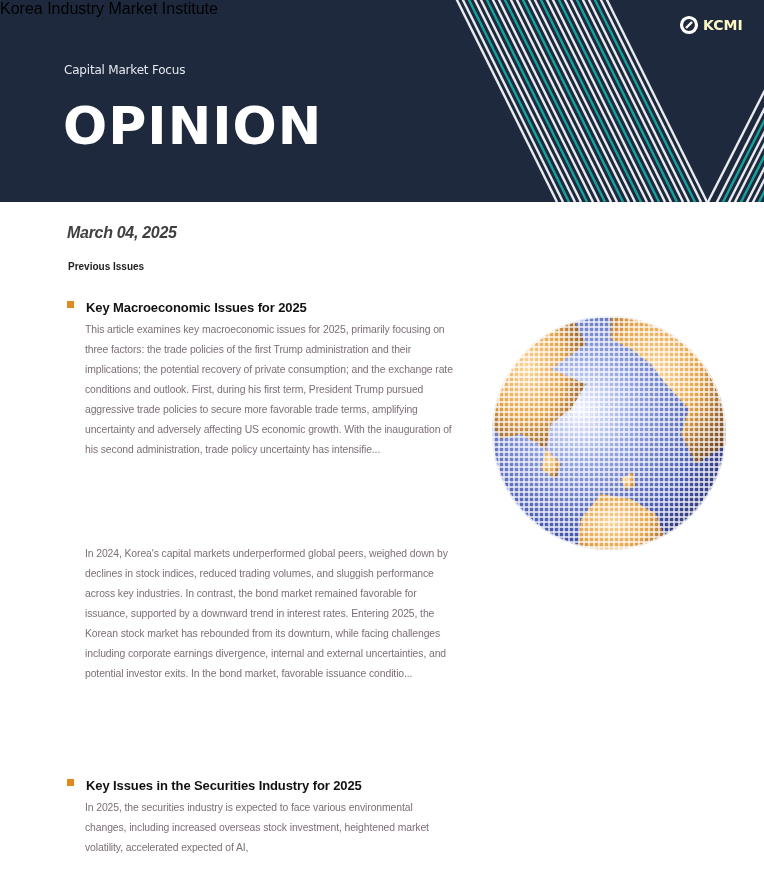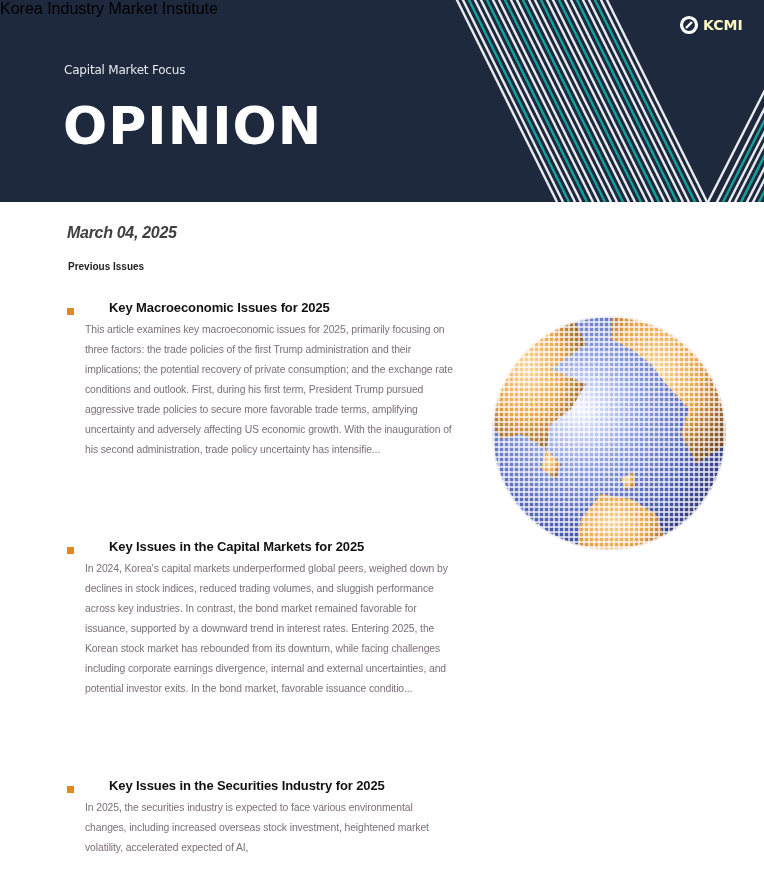--- a/index.html
+++ b/index.html
@@ -29,21 +29,21 @@
   .date {
     position: absolute; left: 67px; top: 224px;
     font-size: 16px; font-weight: bold; color: #404040; letter-spacing: -0.3px; font-style: italic;
   }
   .prev {
     position: absolute; left: 68px; top: 245px;
     font-size: 10px; font-weight: bold; color: #222222; text-decoration: none; margin-top: 16px;
   }
 
   .article { position: absolute; left: 67px; width: 390px; }
-  .article .head { display: flex; align-items: flex-end; gap: 23px; }
+  .article .head { display: flex; align-items: flex-start; }
   .article .bullet { width: 7px; height: 7px; background: #e08a1e; margin-right: 12px; margin-top: 1px; }
   .article .heading { font-size: 13px; font-weight: bold; color: #111111; letter-spacing: -0.1px; }
   .article .body {
     margin-top: 5px; margin-left: 18px; width: 368px;
     font-size: 10.4px; line-height: 20px; color: #7d6e78; letter-spacing: -0.1px;
   }
 
   .globe { position: absolute; left: 491px; top: 314px; width: 236px; height: 238px; }
 </style>
 </head>
@@ -117,24 +117,20 @@
 
 <div class="article" style="top:300px;">
   <div class="head">
     <span class="bullet"></span>
     <span class="heading">Key Macroeconomic Issues for 2025</span>
   </div>
   <div class="body">This article examines key macroeconomic issues for 2025, primarily focusing on three factors: the trade policies of the first Trump administration and their implications; the potential recovery of private consumption; and the exchange rate conditions and outlook. First, during his first term, President Trump pursued aggressive trade policies to secure more favorable trade terms, amplifying uncertainty and adversely affecting US economic growth. With the inauguration of his second administration, trade policy uncertainty has intensifie...</div>
 </div>
 
 <div class="article" style="top:539px;">
-  <div class="head">
-    <span class="bullet"></span>
-    <span class="heading">Key Issues in the Capital Markets for 2025</span>
-  </div>
   <div class="body">In 2024, Korea's capital markets underperformed global peers, weighed down by declines in stock indices, reduced trading volumes, and sluggish performance across key industries. In contrast, the bond market remained favorable for issuance, supported by a downward trend in interest rates. Entering 2025, the Korean stock market has rebounded from its downturn, while facing challenges including corporate earnings divergence, internal and external uncertainties, and potential investor exits. In the bond market, favorable issuance conditio...</div>
 </div>
 
 <div class="article" style="top:778px;">
   <div class="head">
     <span class="bullet"></span>
     <span class="heading">Key Issues in the Securities Industry for 2025</span>
   </div>
   <div class="body">In 2025, the securities industry is expected to face various environmental changes, including increased overseas stock investment, heightened market volatility, accelerated expected of AI,</div>
 </div>

